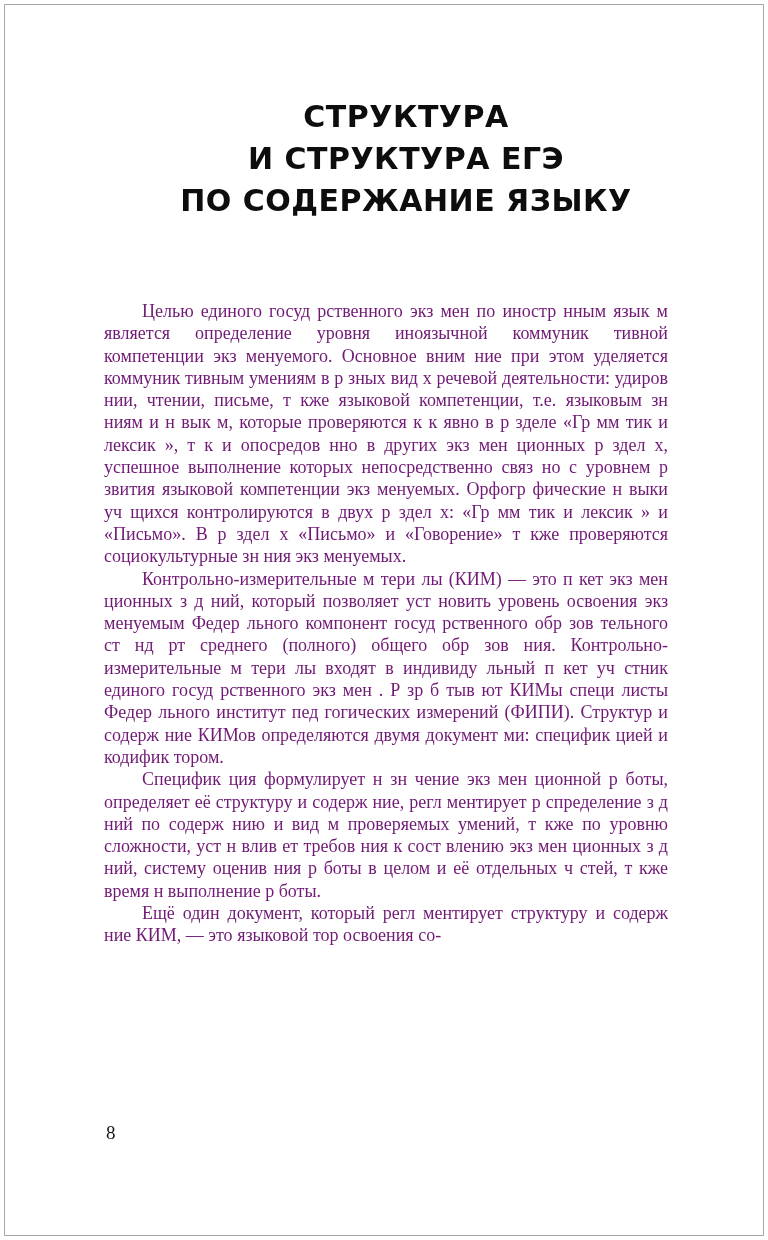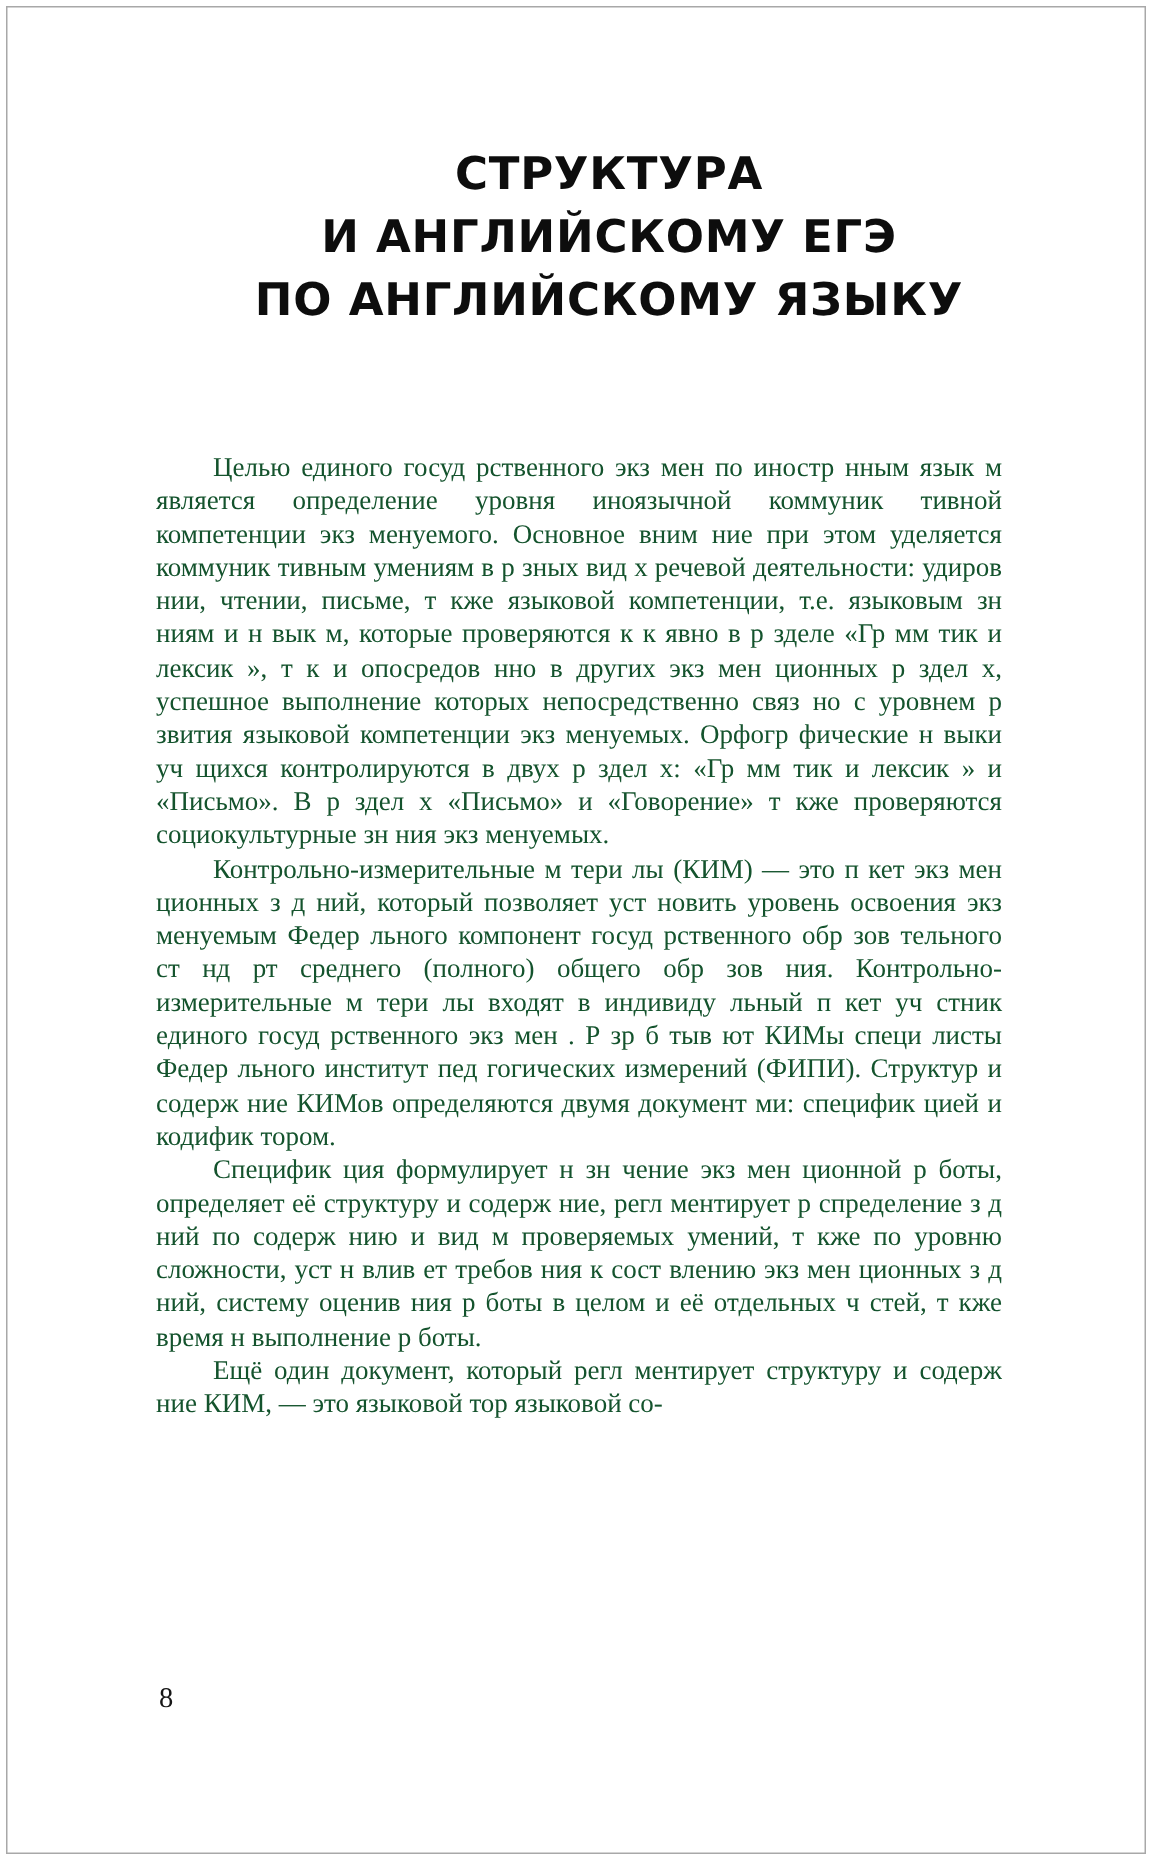--- a/index.html
+++ b/index.html
@@ -40,21 +40,21 @@
     white-space: nowrap;
   }
   .body-text {
     position: absolute;
     top: 300px;
     left: 104px;
     width: 564px;
     font-size: 18px;
     line-height: 22.3px;
     text-align: justify;
-    color: #14532d;
+    color: #701a75;
   }
   .body-text p {
     margin: 0;
     padding: 0;
     text-indent: 38px;
   }
   .body-text .bold {
     font-weight: normal;
   }
   .page-number {
@@ -66,25 +66,25 @@
   }
 </style>
 </head>
 <body>
 
 <div class="page">
   <div class="scan-border"></div>
 
   <div class="title">
     <div>СТРУКТУРА</div>
-    <div>И АНГЛИЙСКОМУ ЕГЭ</div>
-    <div>ПО АНГЛИЙСКОМУ ЯЗЫКУ</div>
+    <div>И СТРУКТУРА ЕГЭ</div>
+    <div>ПО СОДЕРЖАНИЕ ЯЗЫКУ</div>
   </div>
 
   <div class="body-text">
       <p><span>Целью единого госуд рственного экз мен  по иностр нным язык м является определение уровня иноязычной коммуник тивной компетенции экз менуемого. Основное вним ние при этом уделяется коммуник тивным умениям в р зных вид х речевой деятельности:  удиров нии, чтении, письме,  т кже языковой компетенции, т.е. языковым зн ниям и н вык м, которые проверяются к к явно в р зделе «Гр мм тик  и лексик », т к и опосредов нно в других экз мен ционных р здел х, успешное выполнение которых непосредственно связ но с уровнем р звития языковой компетенции экз менуемых. Орфогр фические н выки уч щихся контролируются в двух р здел х: «Гр мм тик  и лексик » и «Письмо». В р здел х «Письмо» и «Говорение» т кже проверяются социокультурные зн ния экз менуемых.</span></p>
       <p><span class="bold">Контрольно-измерительные м тери лы (КИМ)</span><span> — это п кет экз мен ционных з д ний, который позволяет уст новить уровень освоения экз менуемым Федер льного компонент  госуд рственного обр зов тельного ст нд рт  среднего (полного) общего обр зов ния. Контрольно-измерительные м тери лы входят в индивиду льный п кет уч стник  единого госуд рственного экз мен . Р зр б тыв ют КИМы специ листы Федер льного институт  пед гогических измерений (ФИПИ). Структур  и содерж ние КИМов определяются двумя документ ми: </span><span class="bold">специфик цией и кодифик тором</span><span>.</span></p>
       <p><span class="bold">Специфик ция</span><span> формулирует н зн чение экз мен ционной р боты, определяет её структуру и содерж ние, регл ментирует р спределение з д ний по содерж нию и вид м проверяемых умений,  т кже по уровню сложности, уст н влив ет требов ния к сост влению экз мен ционных з д ний, систему оценив ния р боты в целом и её отдельных ч стей,  т кже время н  выполнение р боты.</span></p>
-      <p><span>Ещё один документ, который регл ментирует структуру и содерж ние КИМ, — это </span><span class="bold">языковой тор</span><span> языковой со-</span></p>
+      <p><span>Ещё один документ, который регл ментирует структуру и содерж ние КИМ, — это </span><span class="bold">языковой тор</span><span> освоения со-</span></p>
     </div>
 
   <div class="page-number">8</div>
 </div>
 
 </body></html>

